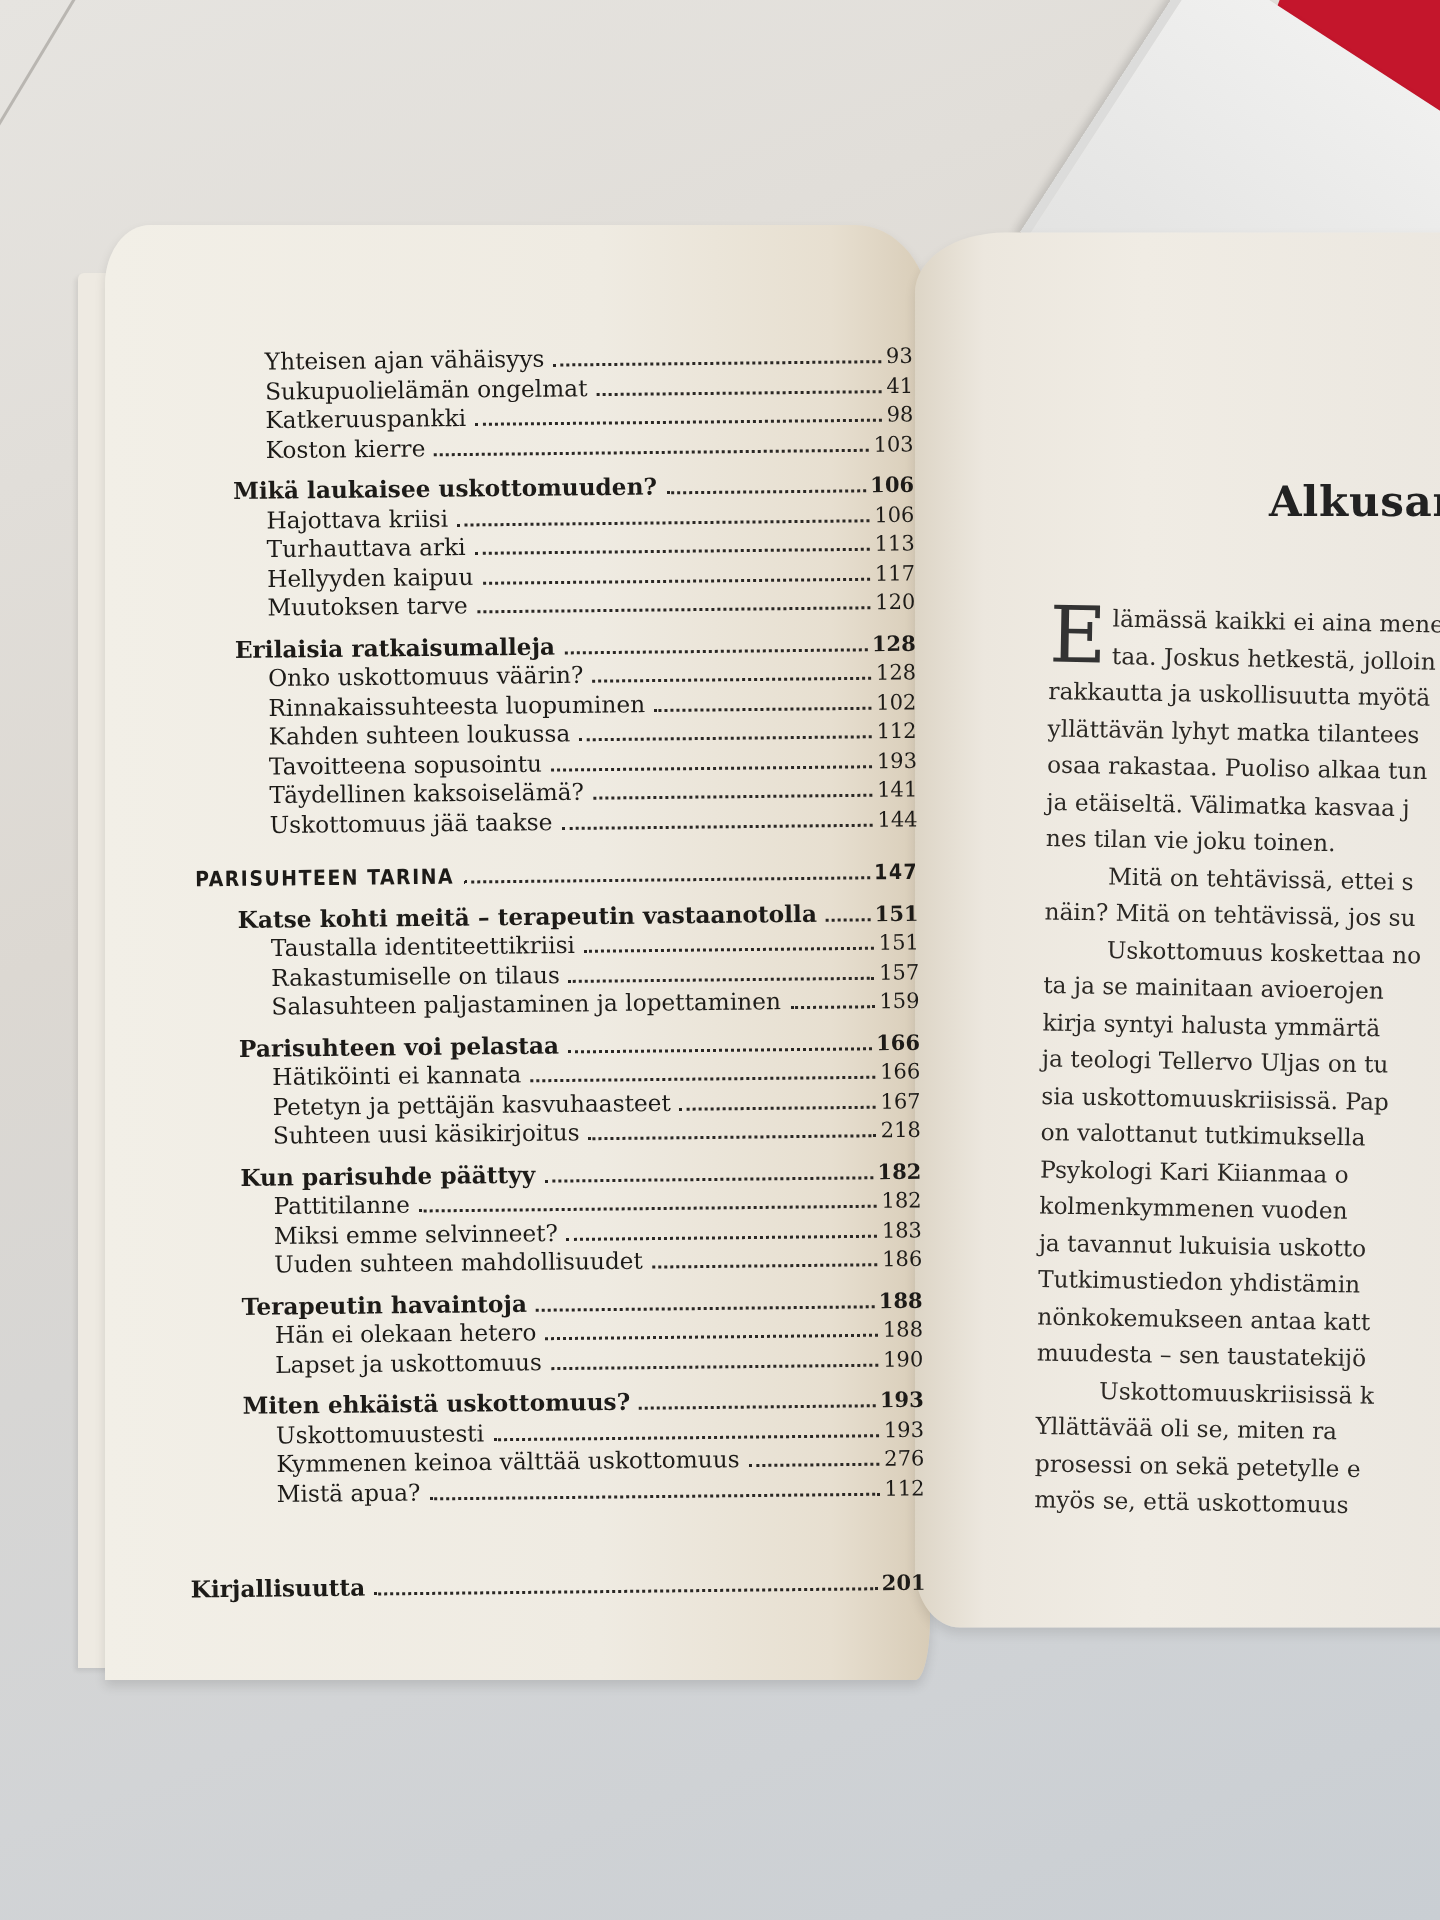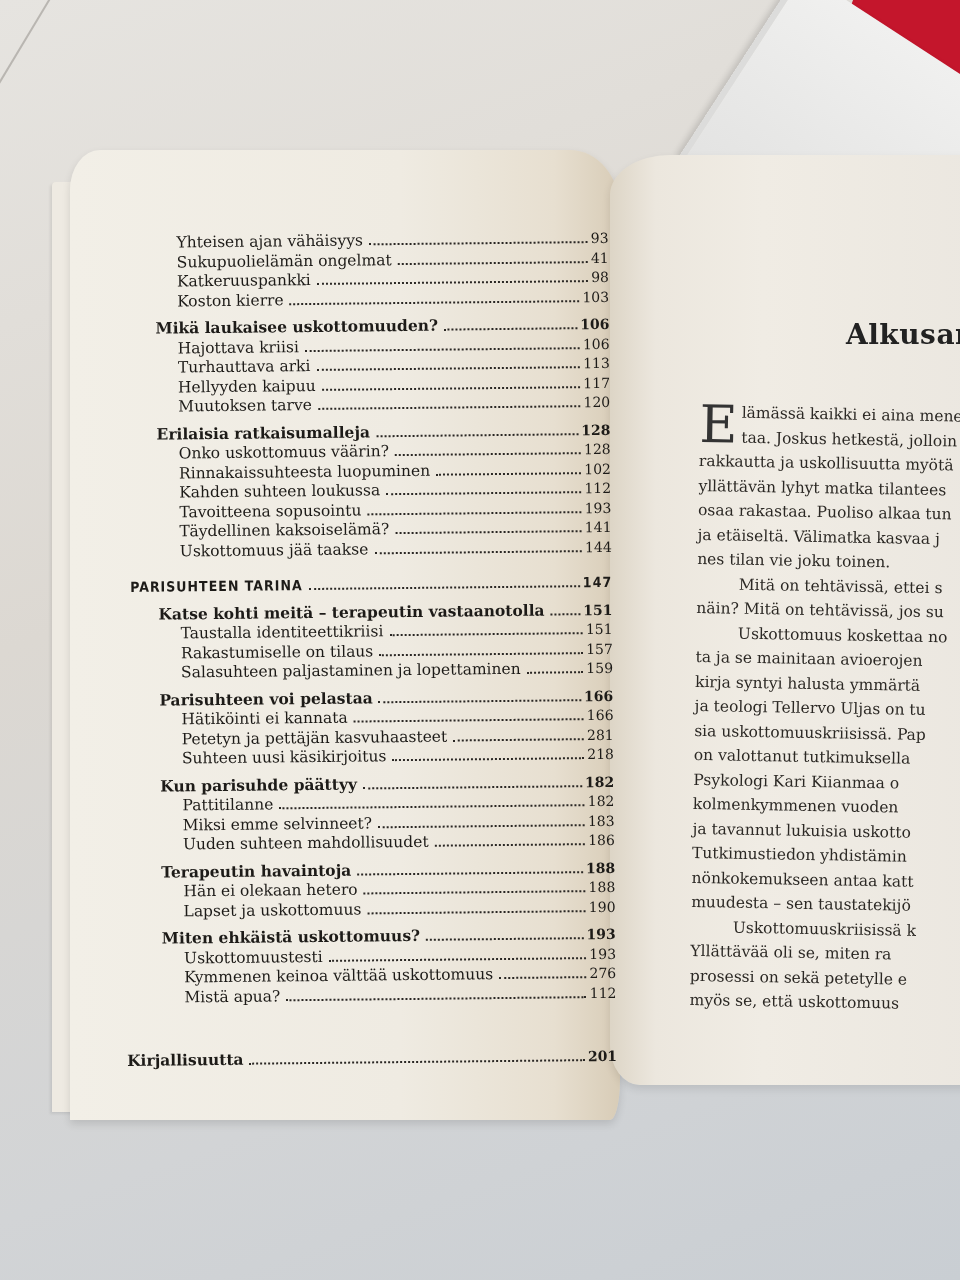--- a/index.html
+++ b/index.html
@@ -189,21 +189,21 @@
       <span class="toc-page">166</span>
     </div>
     <div class="toc-row sub">
       <span class="toc-label">Hätiköinti ei kannata</span>
       <span class="toc-dots"></span>
       <span class="toc-page">166</span>
     </div>
     <div class="toc-row sub">
       <span class="toc-label">Petetyn ja pettäjän kasvuhaasteet</span>
       <span class="toc-dots"></span>
-      <span class="toc-page">281</span>
+      <span class="toc-page">167</span>
     </div>
     <div class="toc-row sub">
       <span class="toc-label">Suhteen uusi käsikirjoitus</span>
       <span class="toc-dots"></span>
       <span class="toc-page">218</span>
     </div>
     <div class="toc-row sec">
       <span class="toc-label">Kun parisuhde päättyy</span>
       <span class="toc-dots"></span>
       <span class="toc-page">182</span>

